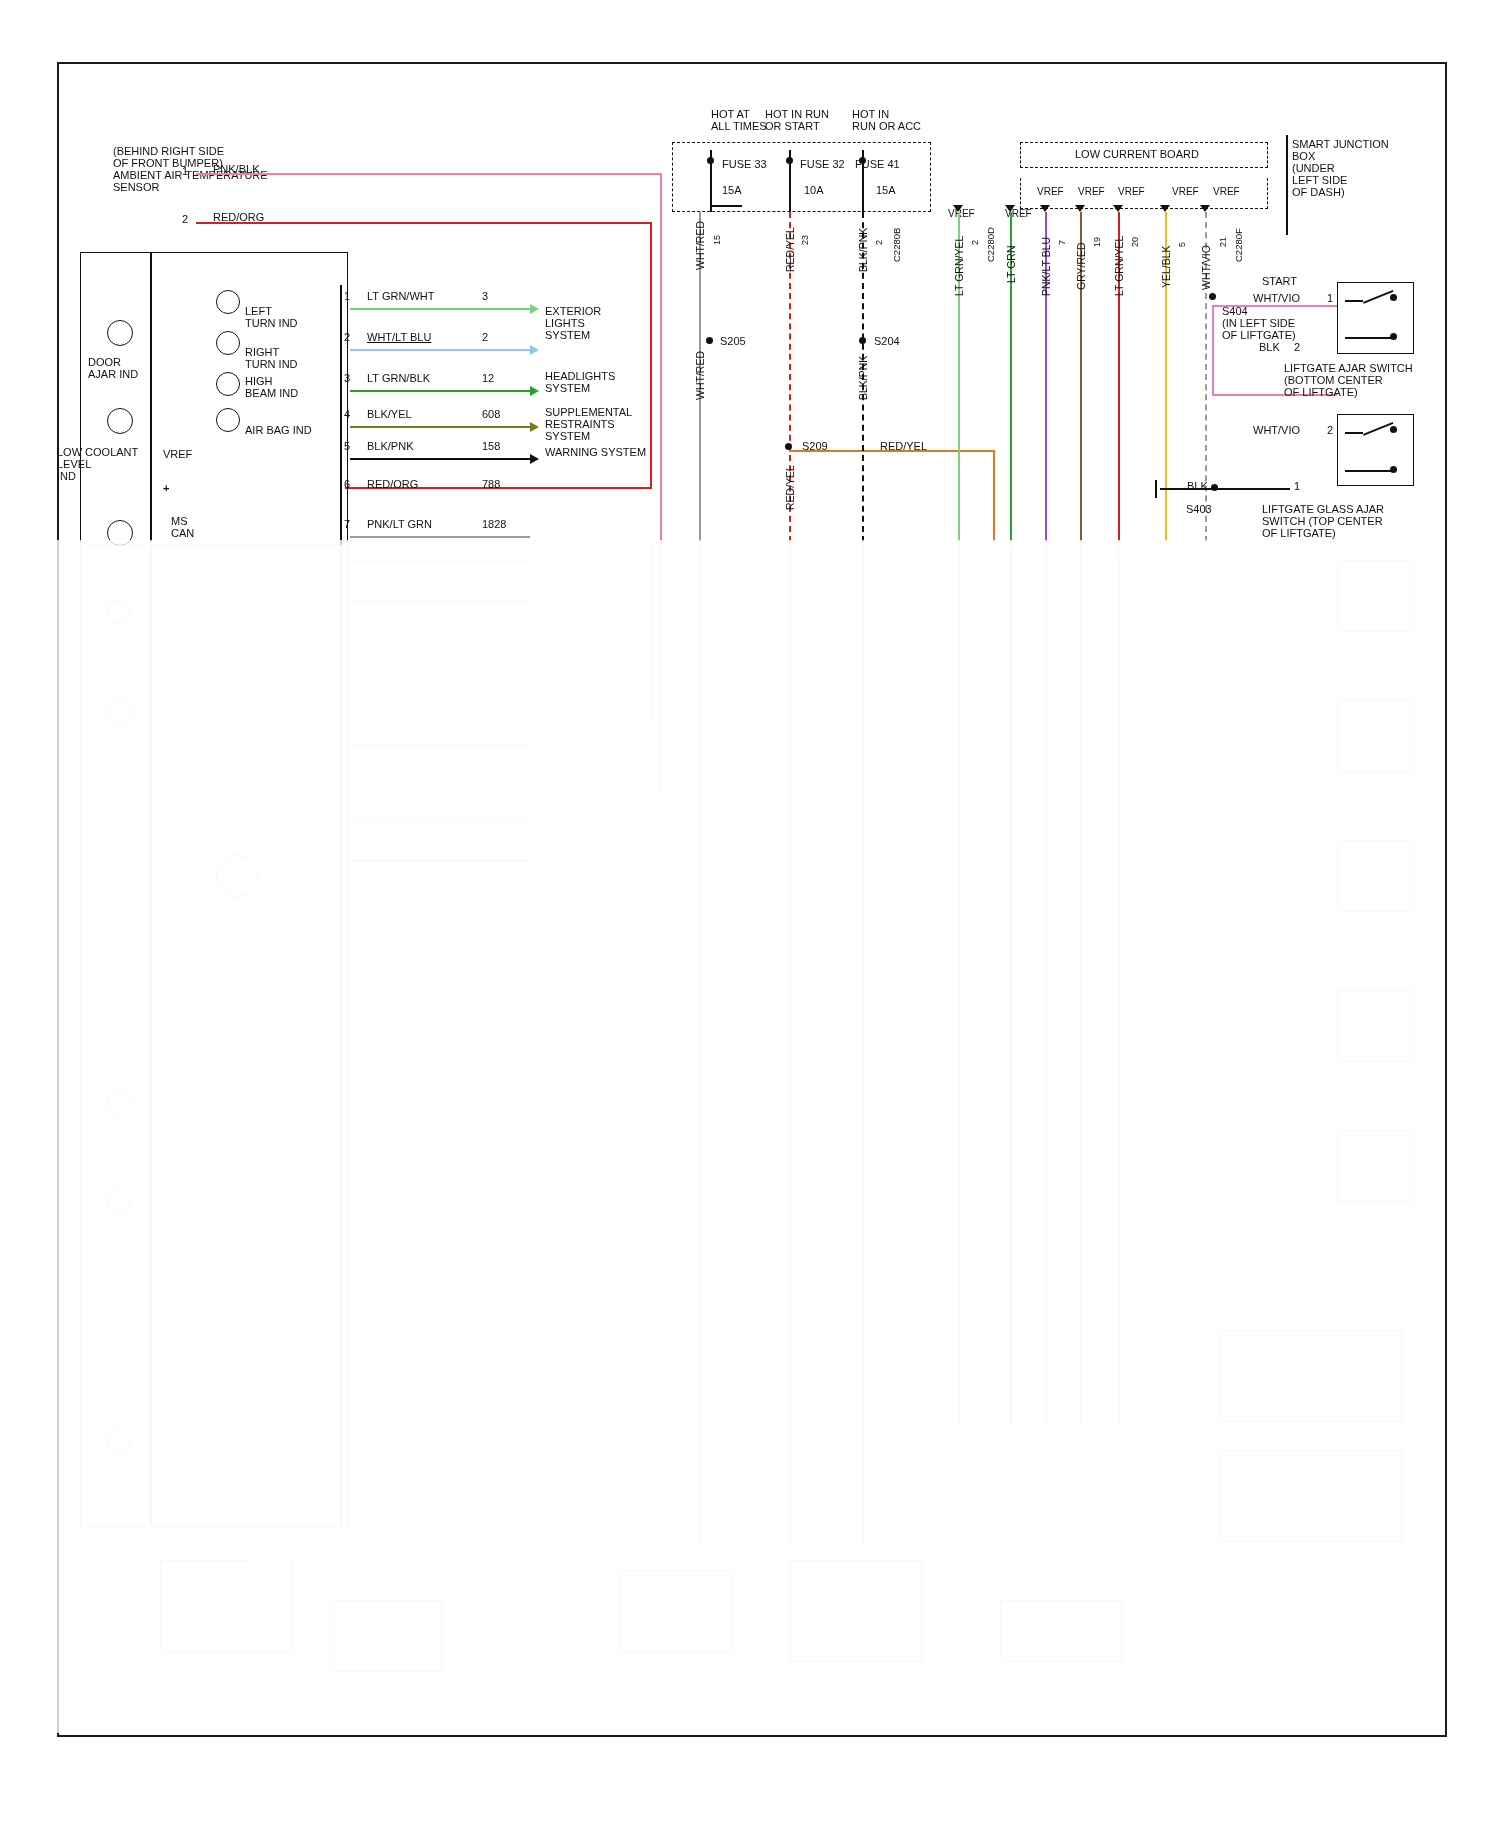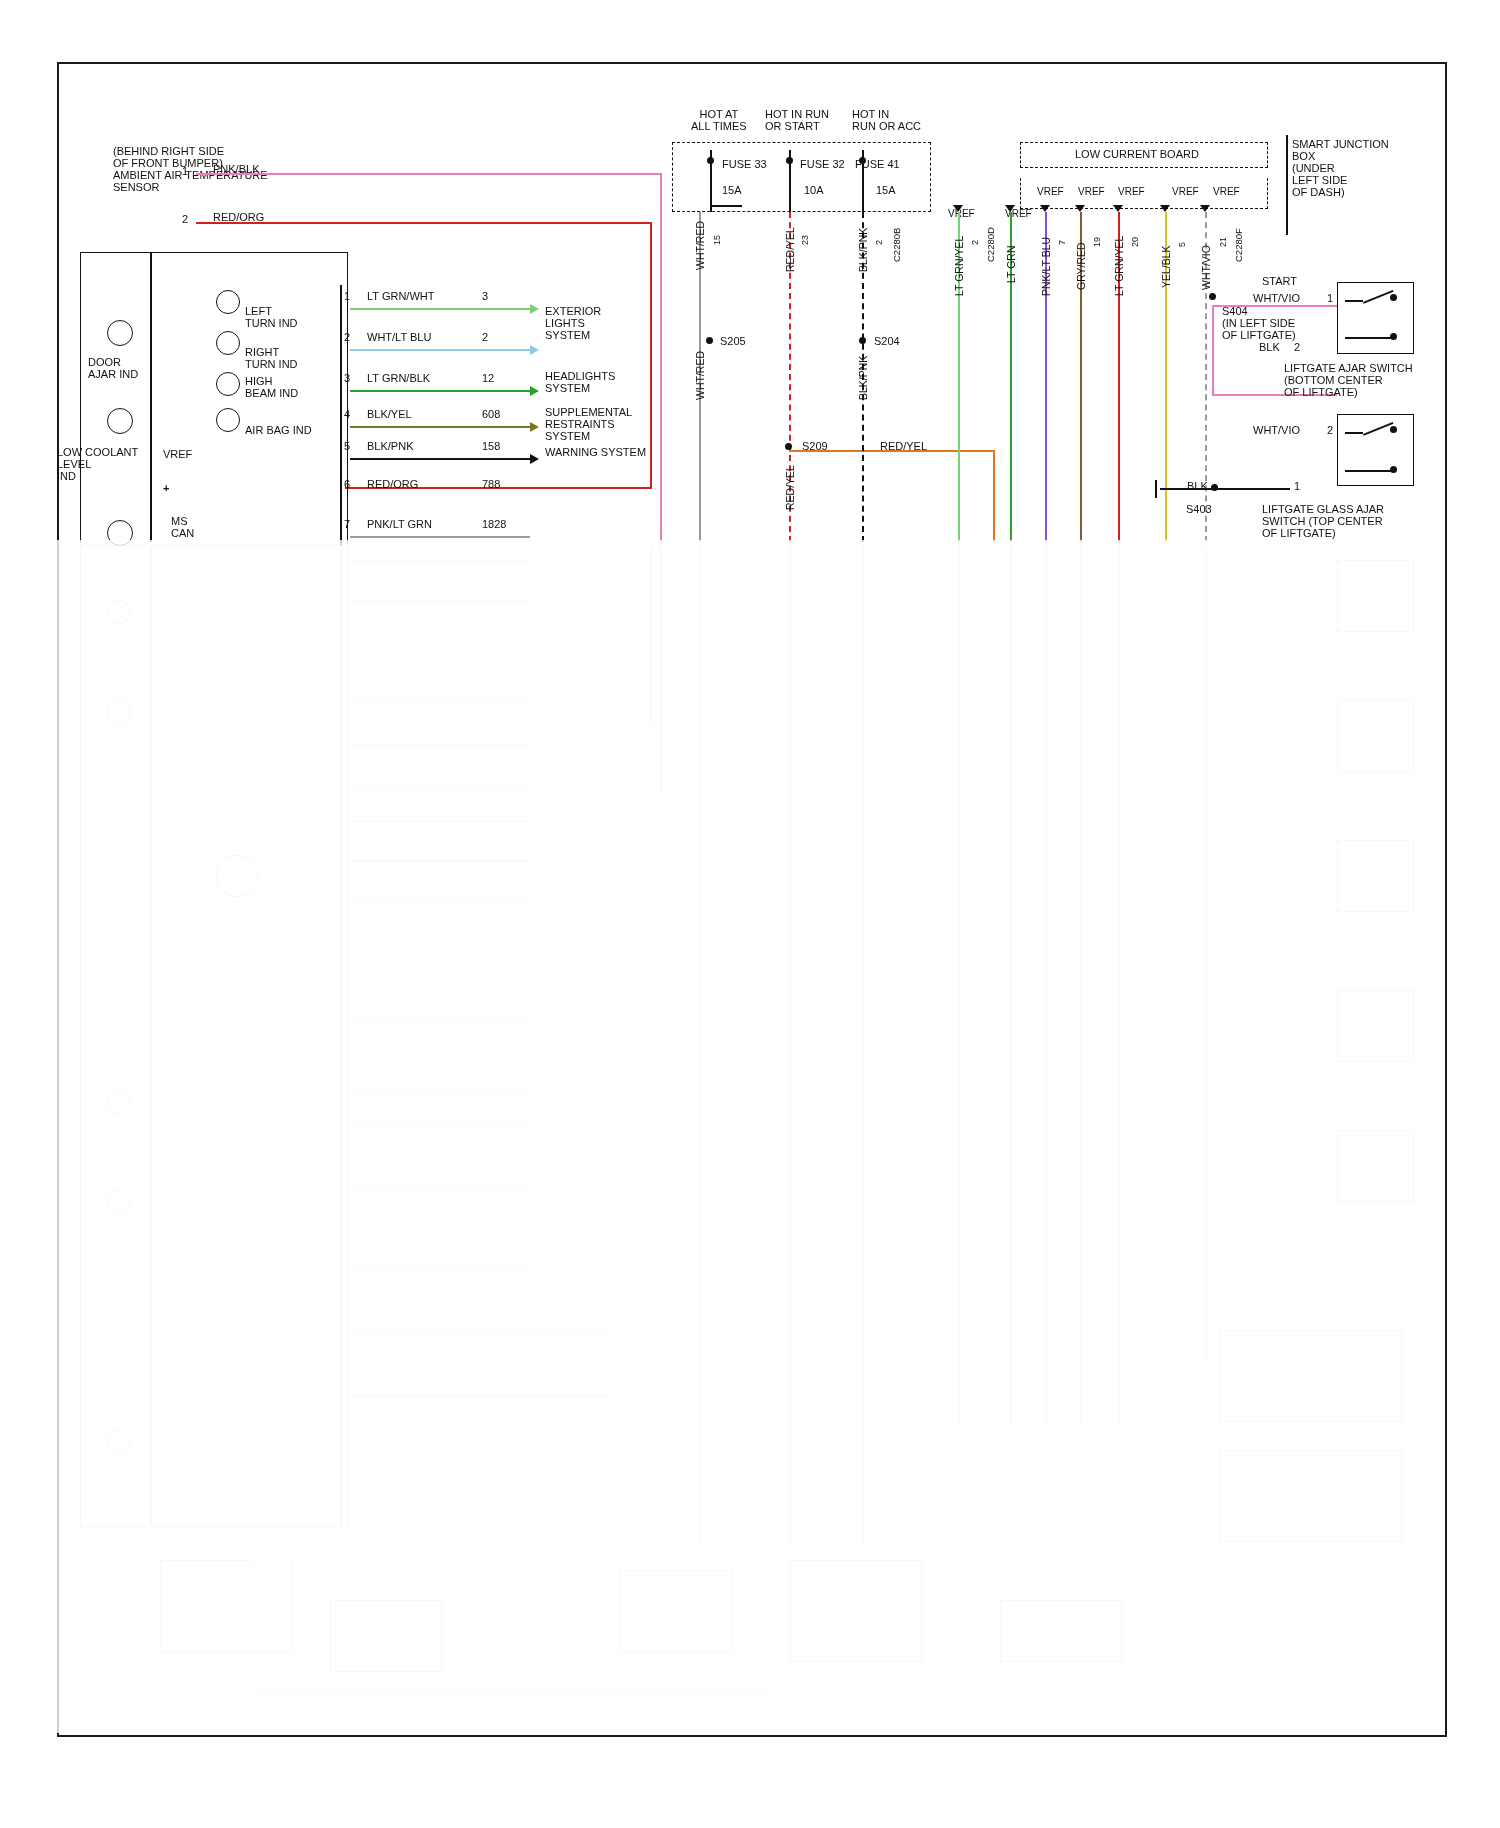--- a/index.html
+++ b/index.html
@@ -78,21 +78,21 @@
   <div class="txt" style="left:344px;top:290px;">1</div>
   <div class="txt" style="left:367px;top:290px;">LT GRN/WHT</div>
   <div class="txt" style="left:482px;top:290px;">3</div>
   <div class="wire" style="left:350px;top:308px;width:180px;background:#7ad17a;"></div>
   <div class="arrow" style="left:530px;top:304px;border-left:9px solid #7ad17a;"></div>
   <div class="txt" style="left:545px;top:305px;">EXTERIOR
 LIGHTS
 SYSTEM</div>
 
   <div class="txt" style="left:344px;top:331px;">2</div>
-  <div class="txt" style="left:367px;top:331px;">WHT/LT BLU</div>
+  <div class="txt" style="left:367px;top:331px;text-decoration:underline;">WHT/LT BLU</div>
   <div class="txt" style="left:482px;top:331px;">2</div>
   <div class="wire" style="left:350px;top:349px;width:180px;background:#8fcbe8;"></div>
   <div class="arrow" style="left:530px;top:345px;border-left:9px solid #8fcbe8;"></div>
 
   <div class="txt" style="left:344px;top:372px;">3</div>
   <div class="txt" style="left:367px;top:372px;">LT GRN/BLK</div>
   <div class="txt" style="left:482px;top:372px;">12</div>
   <div class="wire" style="left:350px;top:390px;width:180px;background:#2aa12a;"></div>
   <div class="arrow" style="left:530px;top:386px;border-left:9px solid #2aa12a;"></div>
   <div class="txt" style="left:545px;top:370px;">HEADLIGHTS
@@ -118,21 +118,21 @@
   <div class="txt" style="left:367px;top:478px;">RED/ORG</div>
   <div class="txt" style="left:482px;top:478px;">788</div>
 
   <div class="txt" style="left:344px;top:518px;">7</div>
   <div class="txt" style="left:367px;top:518px;">PNK/LT GRN</div>
   <div class="txt" style="left:482px;top:518px;">1828</div>
   <div class="wire" style="left:350px;top:536px;width:180px;background:#9a9a9a;"></div>
 
   <div class="ln vl" style="left:340px;top:285px;height:260px;"></div>
 
-  <div class="txt" style="left:691px;top:108px;text-align:center;">HOT AT
+  <div class="txt" style="left:711px;top:108px;text-align:left;">HOT AT
 ALL TIMES</div>
   <div class="txt" style="left:765px;top:108px;">HOT IN RUN
 OR START</div>
   <div class="txt" style="left:852px;top:108px;">HOT IN
 RUN OR ACC</div>
 
   <div class="boxd" style="left:672px;top:142px;width:257px;height:68px;"></div>
 
   <div class="txt" style="left:722px;top:158px;">FUSE 33</div>
   <div class="txt" style="left:722px;top:184px;">15A</div>

